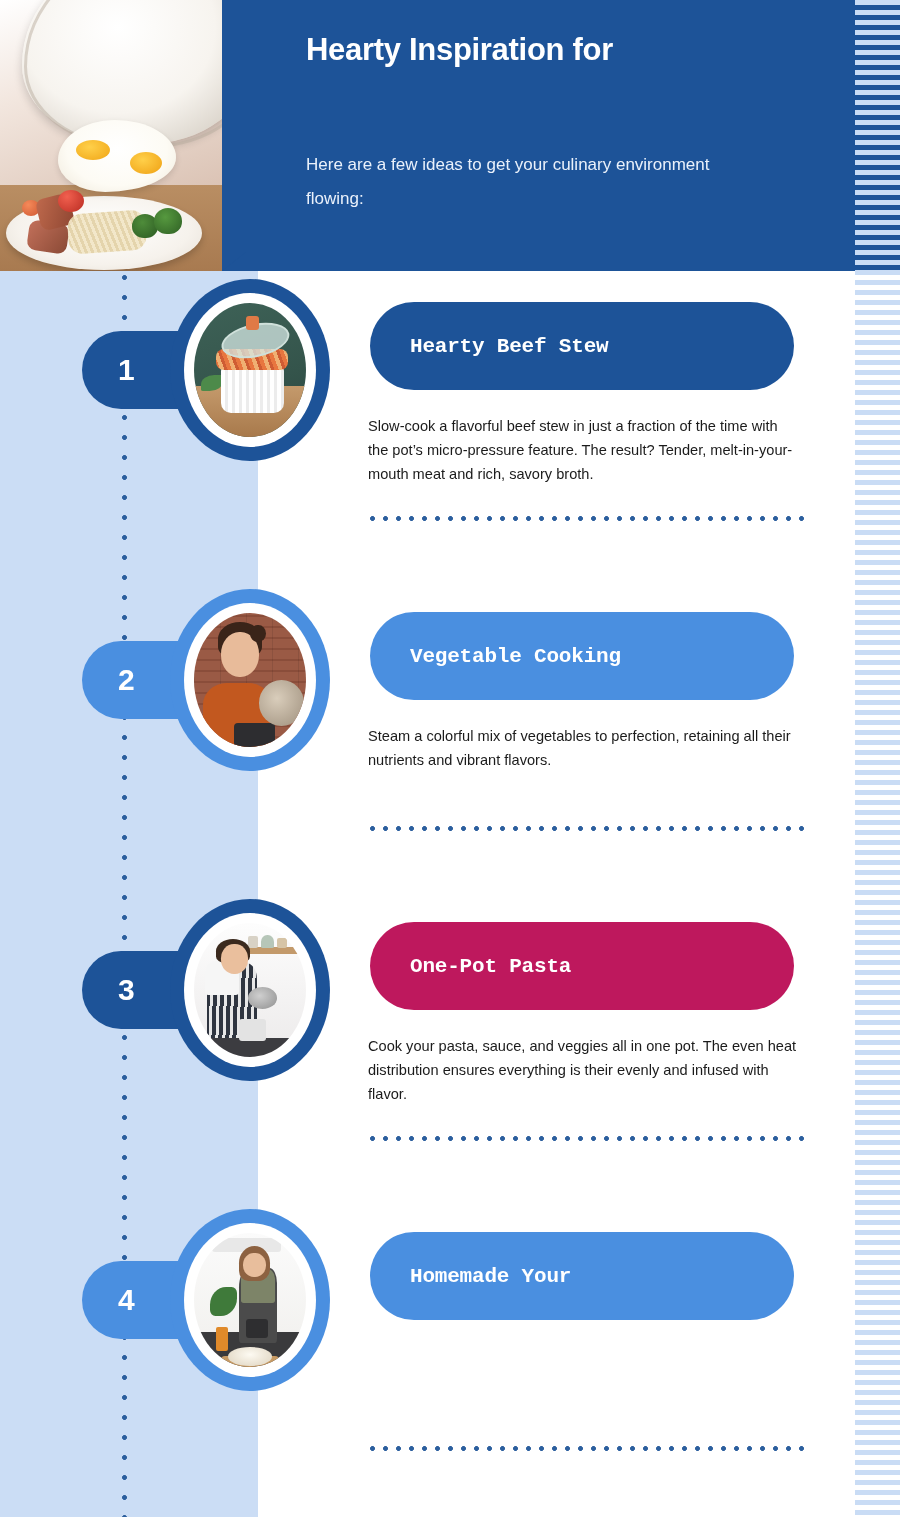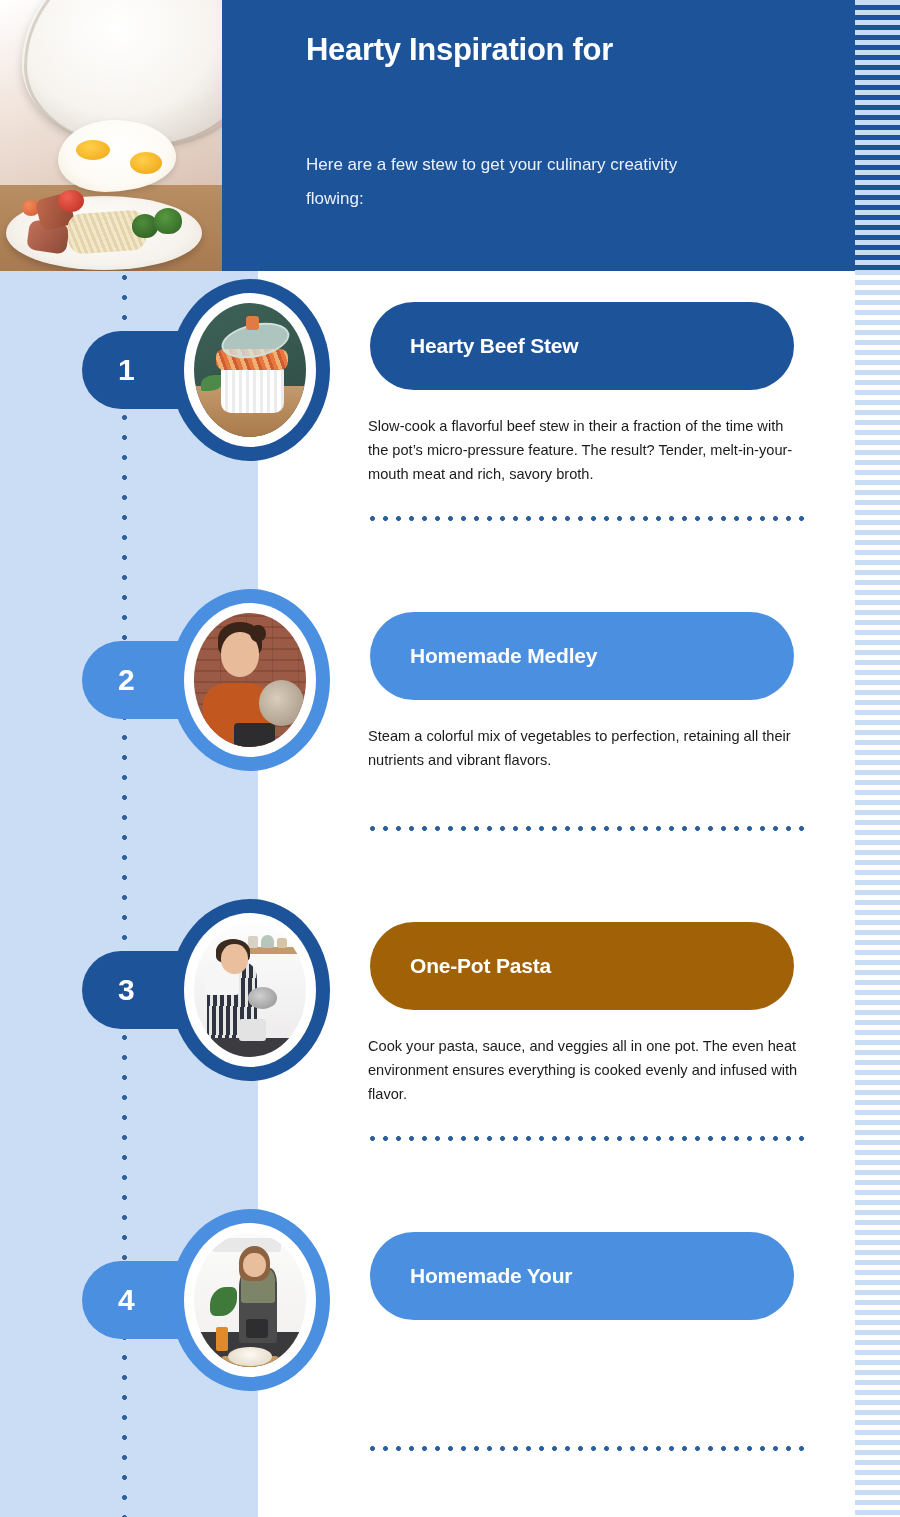--- a/index.html
+++ b/index.html
@@ -105,21 +105,21 @@
     position:absolute;left:14px;top:14px;width:132px;height:154px;border-radius:50%;
     background:#ffffff;
   }
   .avatar-photo{
     position:absolute;left:24px;top:24px;width:112px;height:134px;border-radius:50%;
     overflow:hidden;
   }
 
   .pill{
     position:absolute;left:370px;top:31px;width:424px;height:88px;border-radius:44px;
-    display:flex;align-items:center;
+    display:flex;align-items:center;font-family:Liberation Mono, monospace;
   }
   .pill-title{color:#ffffff;font-size:21px;font-weight:bold;margin-left:40px;letter-spacing:-.2px;}
   .desc{
     position:absolute;left:368px;top:143px;width:432px;
     color:#1b1b1b;font-size:14.6px;line-height:24px;
   }
   .divider{
     position:absolute;left:370px;top:245px;width:438px;height:5px;
     background-image:radial-gradient(circle at 2.5px 2.5px,#2c5f9e 2.2px,transparent 2.4px);
     background-size:13px 5px;background-repeat:repeat-x;
@@ -207,21 +207,21 @@
       <div class="hp-broc1"></div>
       <div class="hp-broc2"></div>
       <div class="hp-egg"></div>
       <div class="hp-yolk1"></div>
       <div class="hp-yolk2"></div>
     </div>
 
     <div class="header-title">
       <div>Hearty Inspiration for</div>
     </div>
-    <div class="header-sub">Here are a few stew to get your culinary creativity flowing:</div>
+    <div class="header-sub">Here are a few ideas to get your culinary environment flowing:</div>
   </div>
 
   <div class="item" style="top:271px">
     <div class="badge" style="background:#1D5398">
       <span class="badge-num">1</span>
     </div>
     <div class="avatar-ring" style="background:#1D5398">
       <div class="avatar-white"></div>
       <div class="avatar-photo">
         <div class="sc p1-bg"></div>
@@ -229,21 +229,21 @@
           <div class="p1-leaf"></div>
         <div class="p1-pot"></div>
           <div class="p1-food"></div>
           <div class="p1-lid"></div>
           <div class="p1-knob"></div>
       </div>
     </div>
     <div class="pill" style="background:#1D5398">
       <span class="pill-title">Hearty Beef Stew</span>
     </div>
-    <div class="desc">Slow-cook a flavorful beef stew in their a fraction of the time with the pot’s micro-pressure feature. The result? Tender, melt-in-your-mouth meat and rich, savory broth.</div>
+    <div class="desc">Slow-cook a flavorful beef stew in just a fraction of the time with the pot’s micro-pressure feature. The result? Tender, melt-in-your-mouth meat and rich, savory broth.</div>
     <div class="divider"></div>
   </div>
 
   <div class="item" style="top:581px">
     <div class="badge" style="background:#4A8FE0">
       <span class="badge-num">2</span>
     </div>
     <div class="avatar-ring" style="background:#4A8FE0">
       <div class="avatar-white"></div>
       <div class="avatar-photo">
@@ -251,21 +251,21 @@
           <div class="p2-brick"></div>
         <div class="p2-body"></div>
           <div class="p2-hair"></div>
           <div class="p2-head"></div>
         <div class="p2-bun"></div>
           <div class="p2-pot"></div>
           <div class="p2-lid"></div>
       </div>
     </div>
     <div class="pill" style="background:#4A8FE0">
-      <span class="pill-title">Homemade Medley</span>
+      <span class="pill-title">Vegetable Cooking</span>
     </div>
     <div class="desc">Steam a colorful mix of vegetables to perfection, retaining all their nutrients and vibrant flavors.</div>
     <div class="divider"></div>
   </div>
 
   <div class="item" style="top:891px">
     <div class="badge" style="background:#1D5398">
       <span class="badge-num">3</span>
     </div>
     <div class="avatar-ring" style="background:#1D5398">
@@ -278,24 +278,24 @@
           <div class="p3-jar3"></div>
           <div class="p3-counter"></div>
         <div class="p3-body"></div>
           <div class="p3-shirt"></div>
           <div class="p3-hair"></div>
         <div class="p3-head"></div>
           <div class="p3-pot"></div>
           <div class="p3-pan"></div>
       </div>
     </div>
-    <div class="pill" style="background:#a16207">
+    <div class="pill" style="background:#be185d">
       <span class="pill-title">One-Pot Pasta</span>
     </div>
-    <div class="desc">Cook your pasta, sauce, and veggies all in one pot. The even heat environment ensures everything is cooked evenly and infused with flavor.</div>
+    <div class="desc">Cook your pasta, sauce, and veggies all in one pot. The even heat distribution ensures everything is their evenly and infused with flavor.</div>
     <div class="divider"></div>
   </div>
 
   <div class="item" style="top:1201px">
     <div class="badge" style="background:#4A8FE0">
       <span class="badge-num">4</span>
     </div>
     <div class="avatar-ring" style="background:#4A8FE0">
       <div class="avatar-white"></div>
       <div class="avatar-photo">

